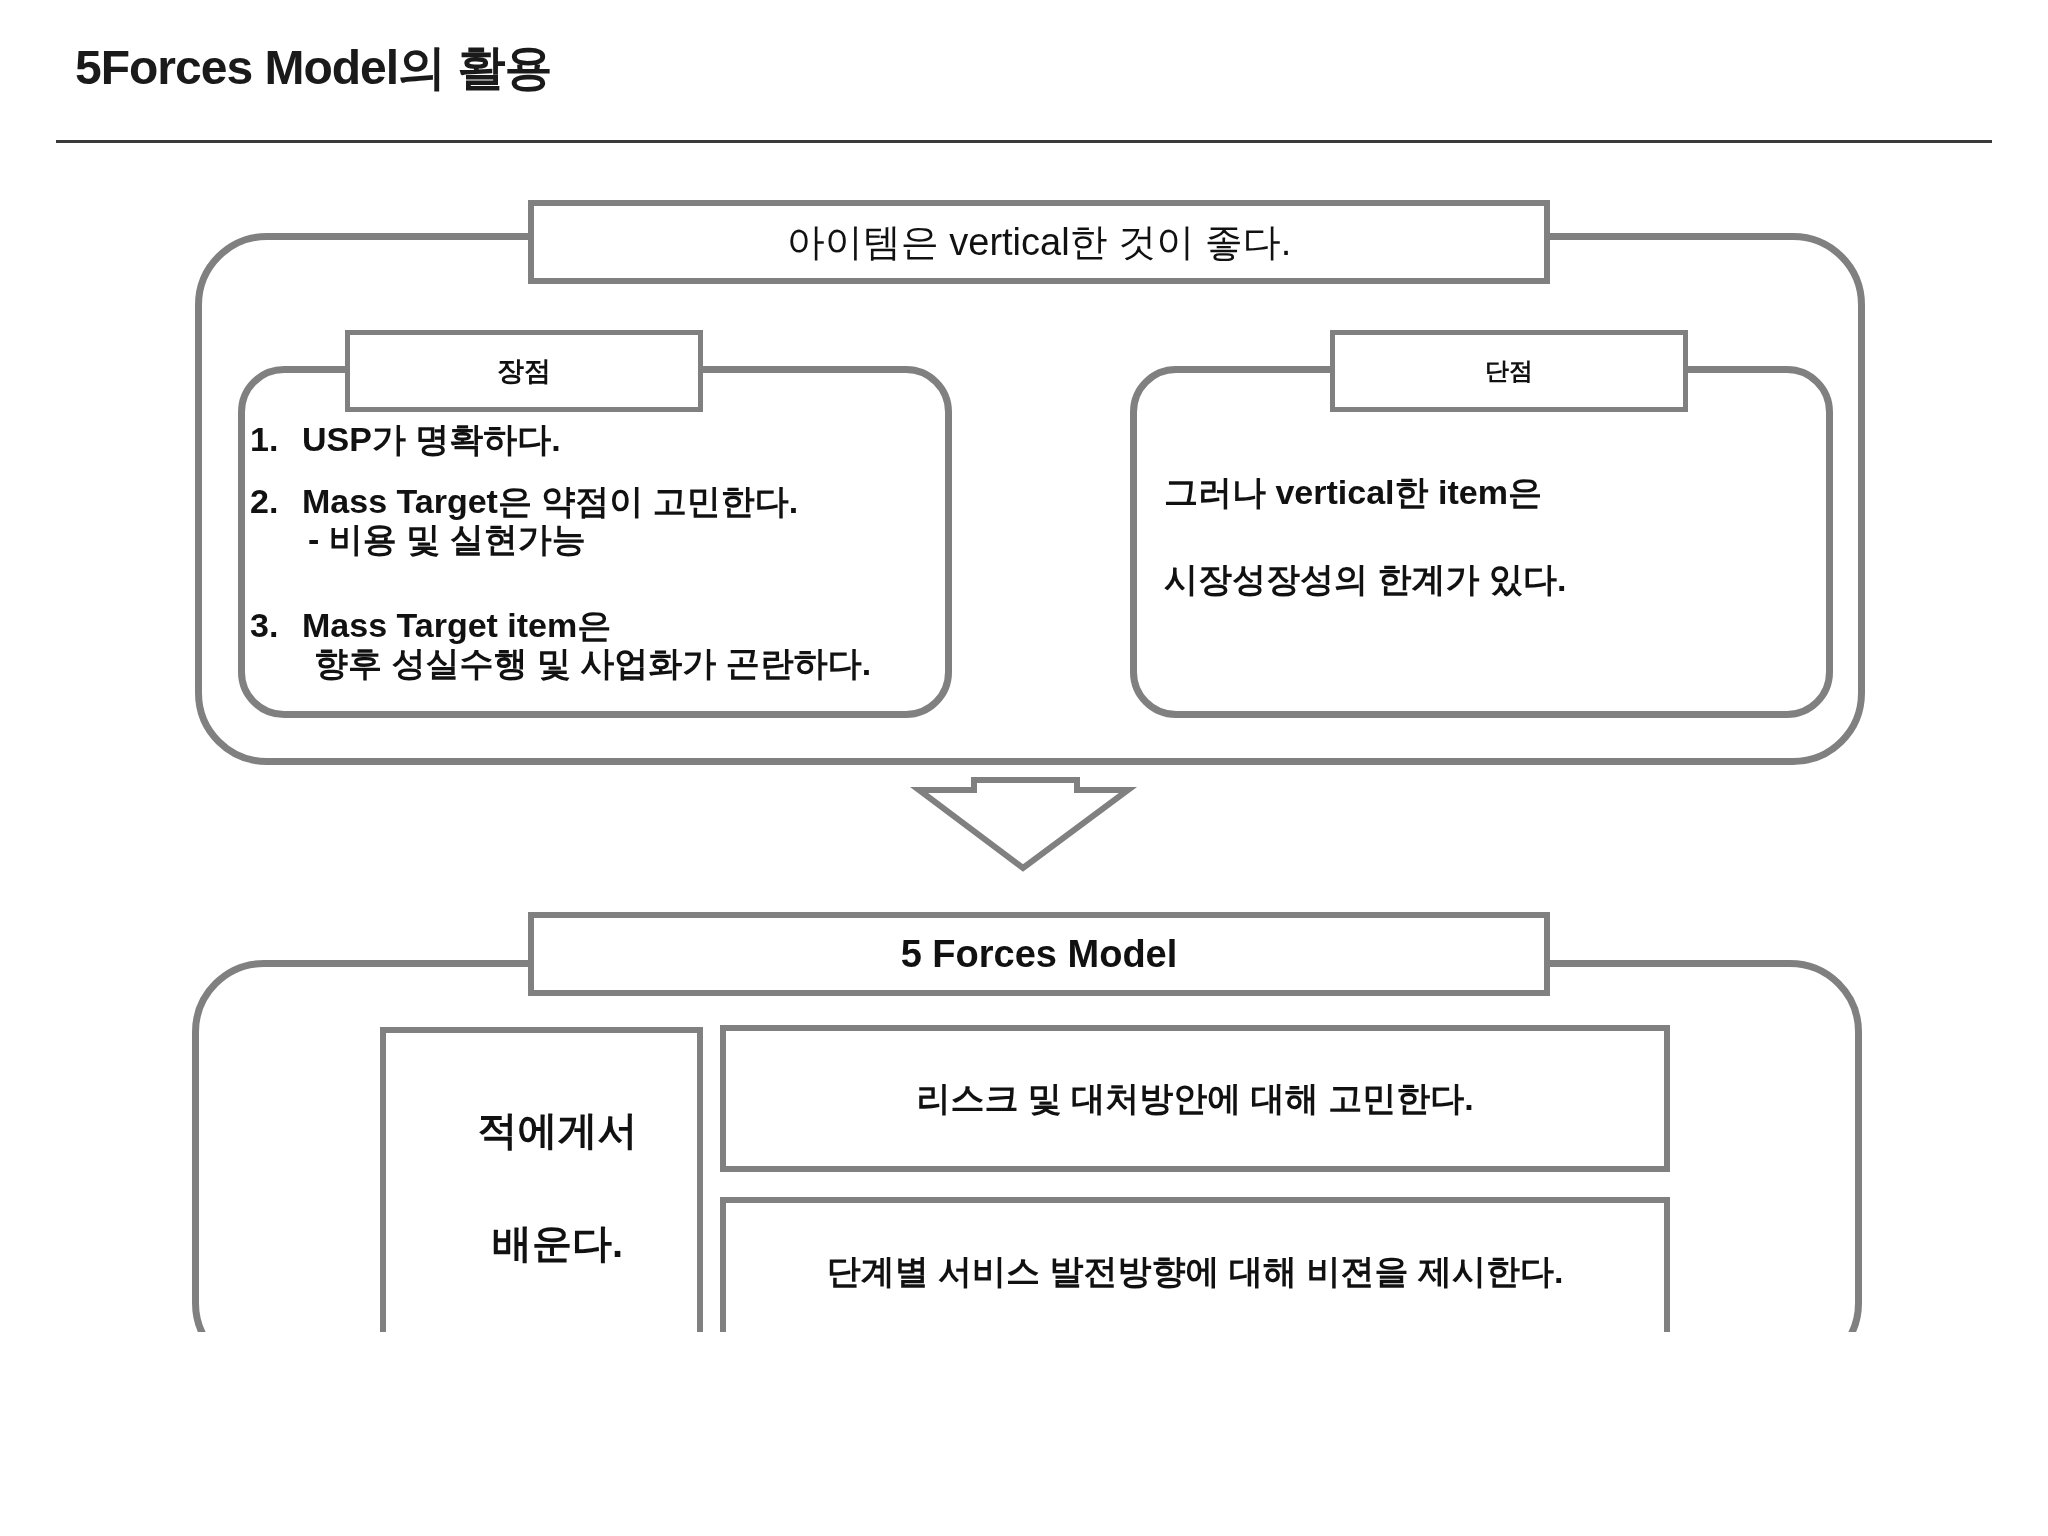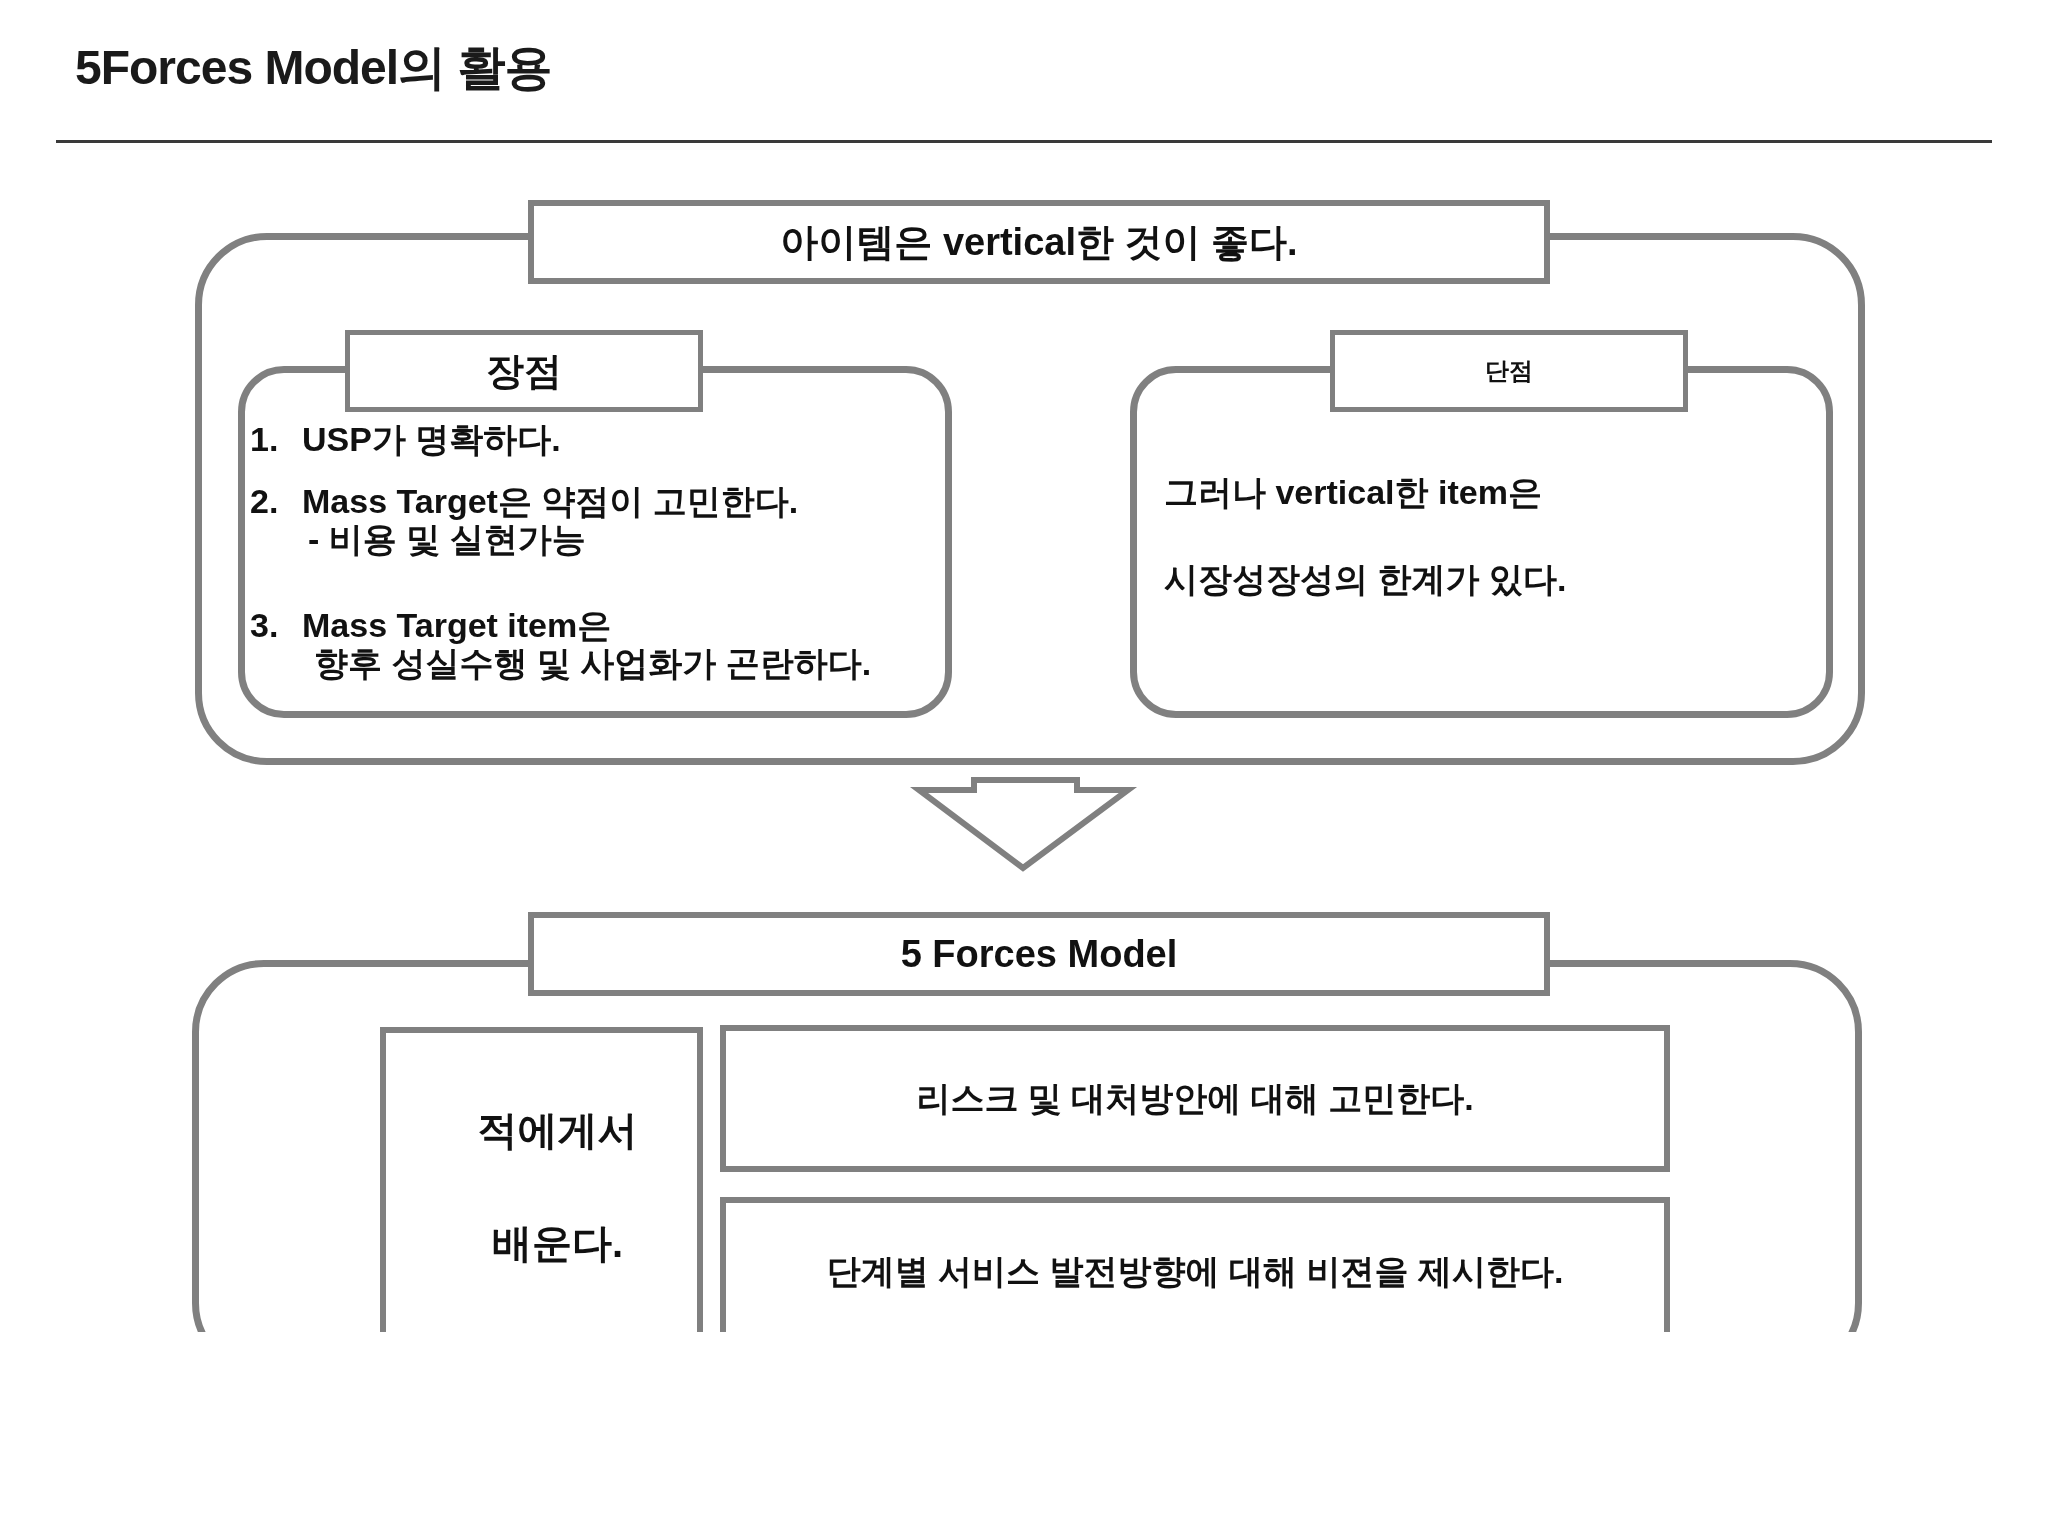--- a/index.html
+++ b/index.html
@@ -37,23 +37,23 @@
 
   
   .label-box {
     background: #ffffff;
     border: 6px solid #808080;
     box-sizing: border-box;
     display: flex; align-items: center; justify-content: center;
     text-align: center;
     z-index: 3;
   }
-  .group-title-top    { left: 528px; top: 200px;  width: 1022px; height: 84px; font-size: 38px; font-weight: 700; }
+  .group-title-top    { left: 528px; top: 200px;  width: 1022px; height: 84px; font-size: 38px; font-weight: 400; }
   .group-title-bottom { left: 528px; top: 912px;  width: 1022px; height: 84px; font-size: 38px; font-weight: 800; }
-  .hdr-pros { left: 345px;  top: 330px; width: 358px; height: 82px; font-size: 38px; font-weight: 800; border-width: 5px; }
+  .hdr-pros { left: 345px;  top: 330px; width: 358px; height: 82px; font-size: 27px; font-weight: 800; border-width: 5px; }
   .hdr-cons { left: 1330px; top: 330px; width: 358px; height: 82px; font-size: 24px; font-weight: 800; border-width: 5px; }
 
   
   .inner-round {
     border: 7px solid #808080;
     border-radius: 46px;
     background: #ffffff;
     box-sizing: border-box;
     z-index: 2;
   }

